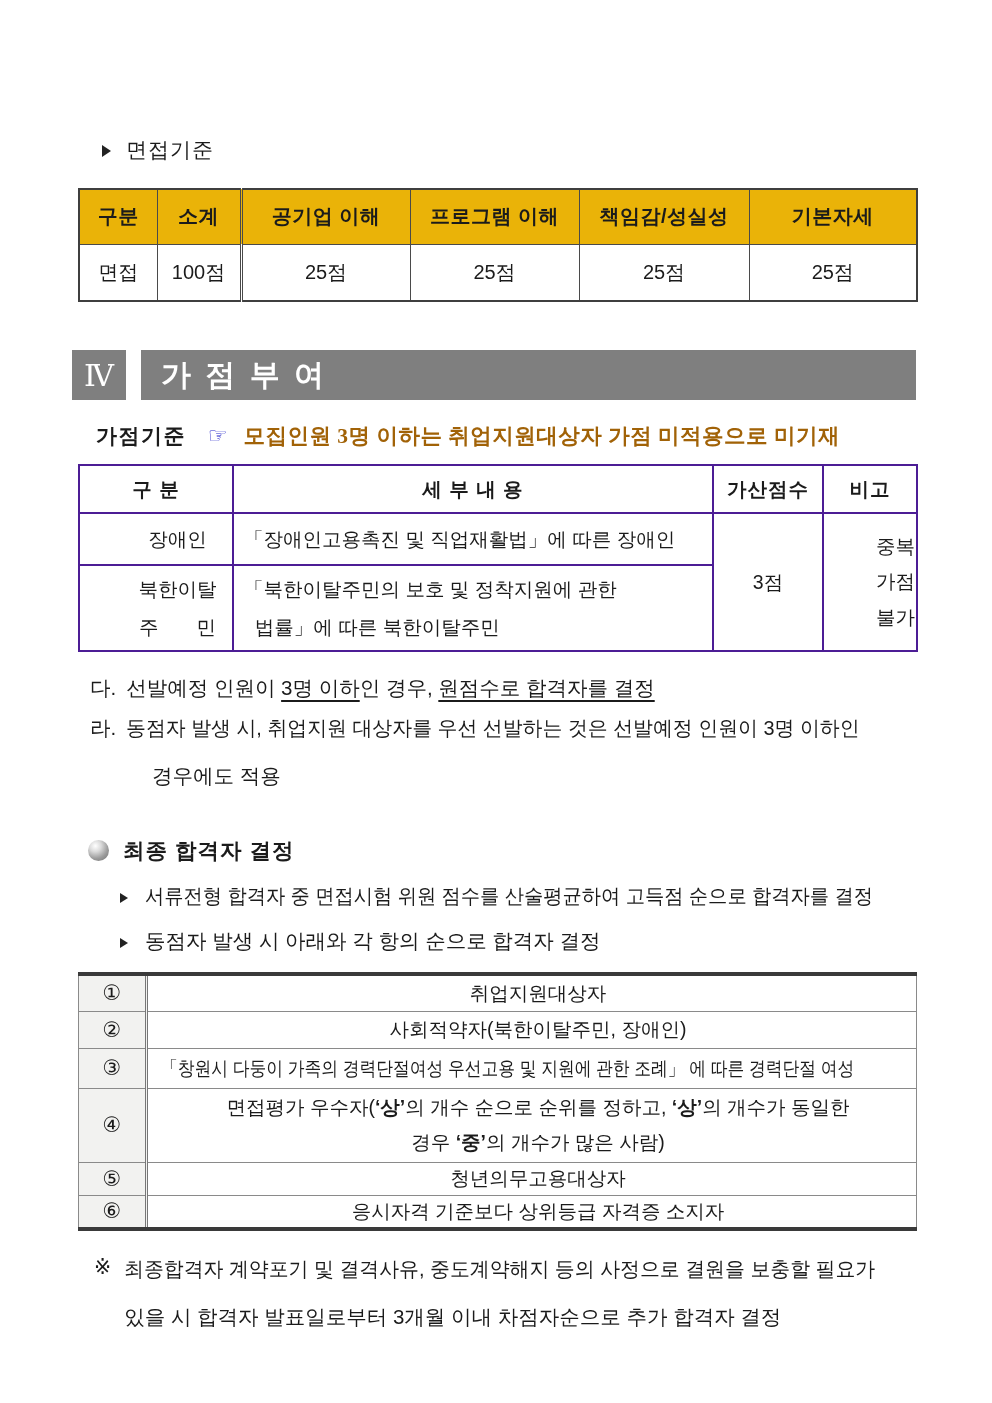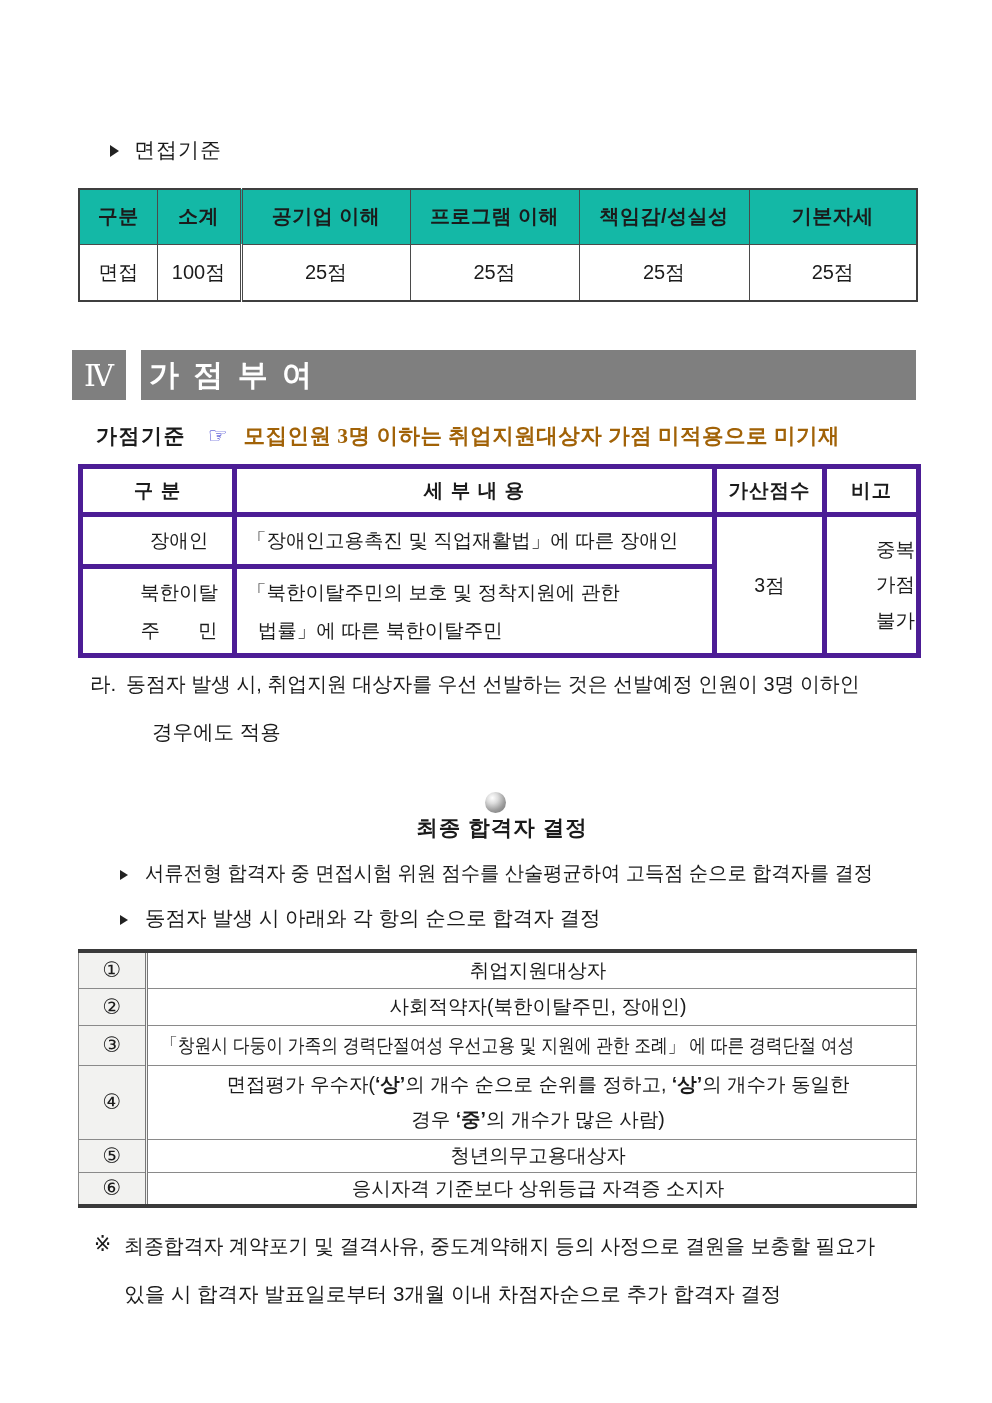--- a/index.html
+++ b/index.html
@@ -10,69 +10,69 @@
     overflow:hidden; padding:136px 76px 0 78px;
   }
   .content { width:838px; }
 
   
   .tri { display:inline-block; width:0; height:0;
     border-left:9px solid #222; border-top:6px solid transparent; border-bottom:6px solid transparent;
     margin-right:15px; }
   .tri.small { border-left-width:8px; border-top-width:5px; border-bottom-width:5px; margin-right:17px; }
 
-  .bullet-line { margin-left:32px; font-size:21px; letter-spacing:1px; }
+  .bullet-line { margin-left:24px; font-size:21px; letter-spacing:1px; }
 
   table { border-collapse:collapse; width:838px; table-layout:fixed; }
 
   
   .t1 { margin-top:24px; border:2px solid #3f3f3f; }
   .t1 th, .t1 td { border:1px solid #4a4a4a; text-align:center; font-size:20px; vertical-align:middle; }
-  .t1 thead th { background:#14b8a6; height:55px; font-weight:bold; letter-spacing:0.5px; }
+  .t1 thead th { background:#eab308; height:55px; font-weight:bold; letter-spacing:0.5px; }
   .t1 tbody td { height:57px; font-weight:normal; }
   .dbl-r { border-right:3px double #4a4a4a !important; }
   .bold { font-weight:bold; }
 
   
   .sec { display:flex; margin-top:48px; height:50px; gap:15px; margin-left:-6px; }
   .sec-num { width:54px; background:#7f7f7f; color:#fff;
     font-family:"Liberation Serif","DejaVu Serif",serif; font-size:30px;
     display:flex; align-items:center; justify-content:center; }
   .sec-bar { flex:1; background:#7f7f7f; color:#fff; font-weight:bold; font-size:30px;
-    display:flex; align-items:center; padding-left:8px; letter-spacing:3px; }
+    display:flex; align-items:center; padding-left:20px; letter-spacing:3px; }
 
   
   .bonus-intro { margin-top:21px; margin-left:18px; font-size:21px; white-space:nowrap; }
   .bi-label { font-weight:bold; letter-spacing:1.5px; }
   .bi-pointer { color:#2021c8; margin:0 10px 0 16px; font-size:22px; }
   .bi-note { color:#a16207; font-weight:bold; font-size:21.5px; letter-spacing:0.5px;
     font-family:"Liberation Serif","DejaVu Serif",serif; }
 
   
   .t2 { margin-top:14px; border:2px solid #3f3f3f; }
-  .t2 th, .t2 td { border:5px solid #4c1d95; font-size:19.5px; vertical-align:middle; }
+  .t2 th, .t2 td { border:2px solid #4c1d95; font-size:19.5px; vertical-align:middle; }
   .t2 thead th { height:48px; font-weight:bold; text-align:center; letter-spacing:1px; }
   .t2 .cat { text-align:center; white-space:pre-wrap; line-height:1.95;padding-left:44px; }
   .t2 .detail { text-align:left; padding:4px 4px 4px 10px; white-space:pre-wrap; line-height:1.95; }
   .t2 .points { text-align:center; }
   .t2 .remark { text-align:right; white-space:pre-line; line-height:1.8; }
   .t2 tr.r1 td { height:52px; }
   .t2 tr.r2 td { height:80px; }
 
   
   .da { margin-top:22px; margin-left:12px; font-size:20.5px; }
   .da .u { text-decoration:underline; text-underline-offset:5px; }
   .prefix { margin-right:10px; }
   .ra { margin-top:12px; margin-left:12px; font-size:20.5px; }
   .ra .l1 { display:inline-block; transform:scaleX(0.97); transform-origin:0 60%; white-space:nowrap; }
   .ra .l2 { display:block; margin-left:62px; margin-top:20px; }
 
   
   .final-title { margin-top:46px; margin-left:10px; font-size:21.5px; font-weight:bold;
-    letter-spacing:1px; display:flex; align-items:center;flex-direction:column; }
+    letter-spacing:1px; display:flex; align-items:center; }
   .sphere { width:21px; height:21px; border-radius:50%; flex:0 0 auto;
     background:radial-gradient(circle at 35% 28%, #ffffff 0%, #dcdcdc 28%, #9c9c9c 62%, #6e6e6e 100%);
     margin-right:14px; }
   .sub-bullet { margin-top:17px; margin-left:42px; font-size:20.5px; white-space:nowrap; }
   .cnd94 { display:inline-block; transform:scaleX(0.94); transform-origin:0 60%; white-space:nowrap; }
 
   
   .t3 { margin-top:17px; border-top:4px solid #3a3a3a; border-bottom:4px solid #3a3a3a;
     border-left:1px solid #8a8a8a; border-right:1px solid #8a8a8a; }
   .t3 td { border:1px solid #8a8a8a; font-size:19.5px; vertical-align:middle; }
@@ -173,20 +173,23 @@
         </tr>
         <tr class="r2">
           <td class="cat">북한이탈
 주       민</td>
           <td class="detail">「북한이탈주민의 보호 및 정착지원에 관한
   법률」에 따른 북한이탈주민</td>
         </tr>
       </tbody>
     </table>
 
+    <div class="da">
+      <span class="prefix">다.</span><span>선발예정 인원이 </span><span class="u">3명 이하</span><span>인 경우, </span><span class="u">원점수로 합격자를 결정</span>
+    </div>
 
     <div class="ra">
       <span class="prefix">라.</span><span class="l1">동점자 발생 시, 취업지원 대상자를 우선 선발하는 것은 선발예정 인원이 3명 이하인</span>
       <span class="l2">경우에도 적용</span>
     </div>
 
     <div class="final-title">
       <span class="sphere"></span>
         <span>최종 합격자 결정</span>
     </div>

